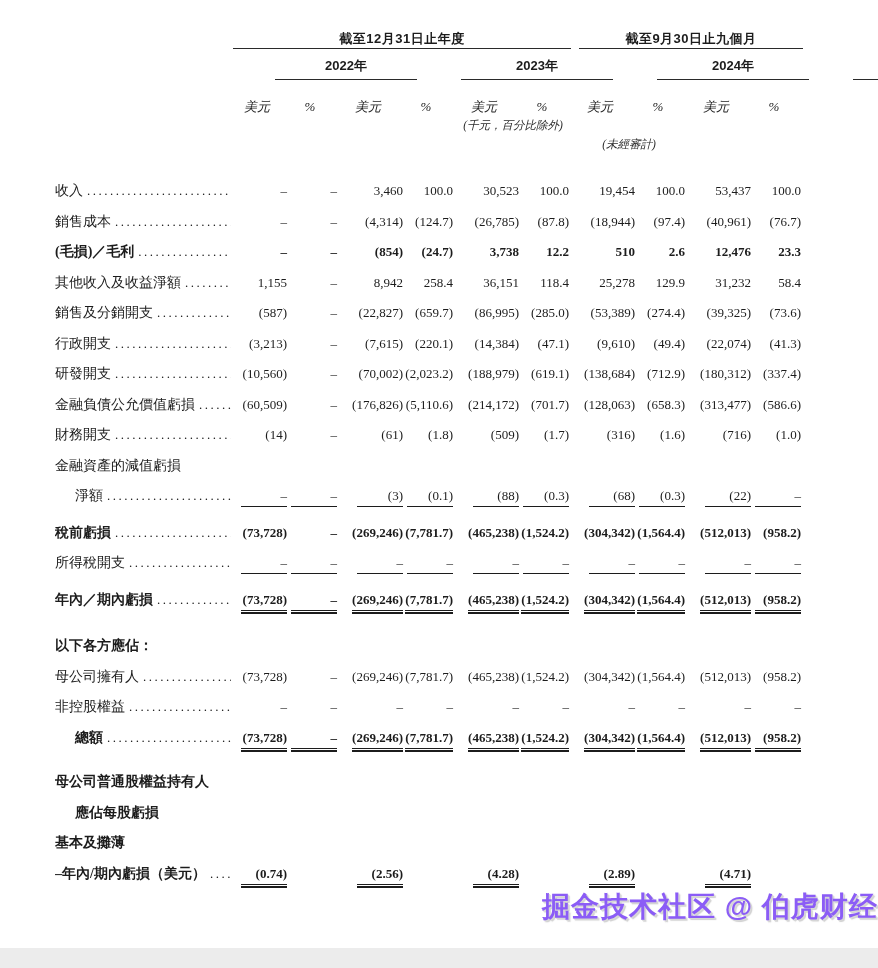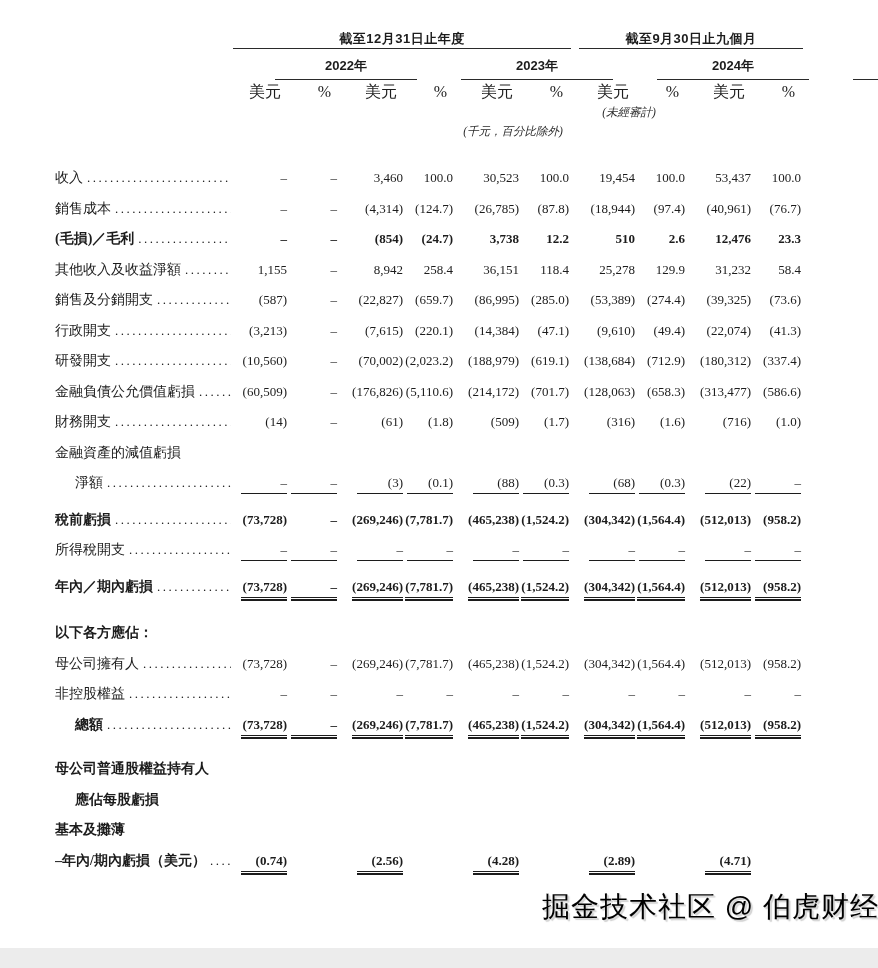--- a/index.html
+++ b/index.html
@@ -18,30 +18,30 @@
     align-items:baseline;
   }
   
   .hgroups{margin-bottom:8px;}
   .gcell{
     text-align:center;font-weight:bold;font-size:13px;
     border-bottom:1.4px solid #2a2a2a;
     font-family:"Liberation Sans","DejaVu Sans",sans-serif;
     letter-spacing:.5px;
   }
-  .hyears{margin-bottom:2px;gap:40px;}
+  .hyears{margin-bottom:18px;gap:40px;}
   .ycell{
     text-align:center;font-weight:bold;font-size:13px;
     padding-bottom:4px;border-bottom:1.2px solid #2a2a2a;
     margin:0 2px;
     font-family:"Liberation Sans","DejaVu Sans",sans-serif;
   }
   .hunits{margin-bottom:2px;}
   .ucell{
-    text-align:right;font-size:16px;padding-right:8px;
+    text-align:center;font-style:italic;font-size:13px;padding-right:8px;
   }
   .hnotes .note{
     text-align:center;font-style:italic;font-size:11.5px;color:#2a2a2a;
   }
   .note-row{min-height:19px;}
   
   .tbody{margin-top:26px;}
   .row{min-height:30.5px;}
   .lblcell{
     display:flex;align-items:baseline;font-size:14px;white-space:nowrap;
@@ -59,21 +59,21 @@
   .u1 .v.has{border-bottom:1.1px solid #1c1c1c;padding-bottom:2px;}
   .u2 .v.has{border-bottom:1.1px solid #1c1c1c;padding-bottom:2px;}
   .u2 .v.has::after{
     content:"";position:absolute;left:0;right:0;bottom:-4px;height:1.1px;background:#1c1c1c;
   }
   .u1.row,.u2.row{margin-bottom:6px;}
   
   .watermark{
     position:absolute;right:6px;top:888px;width:330px;
     font-family:"Liberation Sans","DejaVu Sans",sans-serif;
-    font-size:28px;font-weight:normal;color:#000000;white-space:nowrap;
+    font-size:28px;font-weight:bold;color:#8b5cf6;white-space:nowrap;
     text-shadow:1px 1px 0 #d8d8d8, 2px 2px 1px rgba(120,120,120,.35);
     letter-spacing:1px;
   }
   .bottom-bar{
     position:absolute;left:0;bottom:0;width:878px;height:20px;background:#ececec;
   }
 </style>
 </head>
 <body>
 
@@ -98,25 +98,25 @@
         <div class="ucell">%</div>
         <div class="ucell">美元</div>
         <div class="ucell">%</div>
         <div class="ucell">美元</div>
         <div class="ucell">%</div>
         <div class="ucell">美元</div>
         <div class="ucell">%</div>
         <div class="ucell">美元</div>
         <div class="ucell">%</div>
       </div>
+    <div class="grid hnotes note-row" id="hnote2">
+        <div class="note" style="grid-column: 6 / 8;">(千元，百分比除外)</div>
+      </div>
     <div class="grid hnotes note-row" id="hnote1">
         <div class="note" style="grid-column: 8 / 10;">(未經審計)</div>
-      </div>
-    <div class="grid hnotes note-row" id="hnote2">
-        <div class="note" style="grid-column: 6 / 8;">(千元，百分比除外)</div>
       </div>
     <div class="tbody" id="tbody">
         <div class="grid row">
           <div class="lblcell">
             <div class="lbl">收入</div>
             <div class="dots">............................................................</div>
           </div>
           <div class="num"><div class="v has">–</div></div>
           <div class="num"><div class="v has">–</div></div>
           <div class="num"><div class="v has">3,460</div></div>

